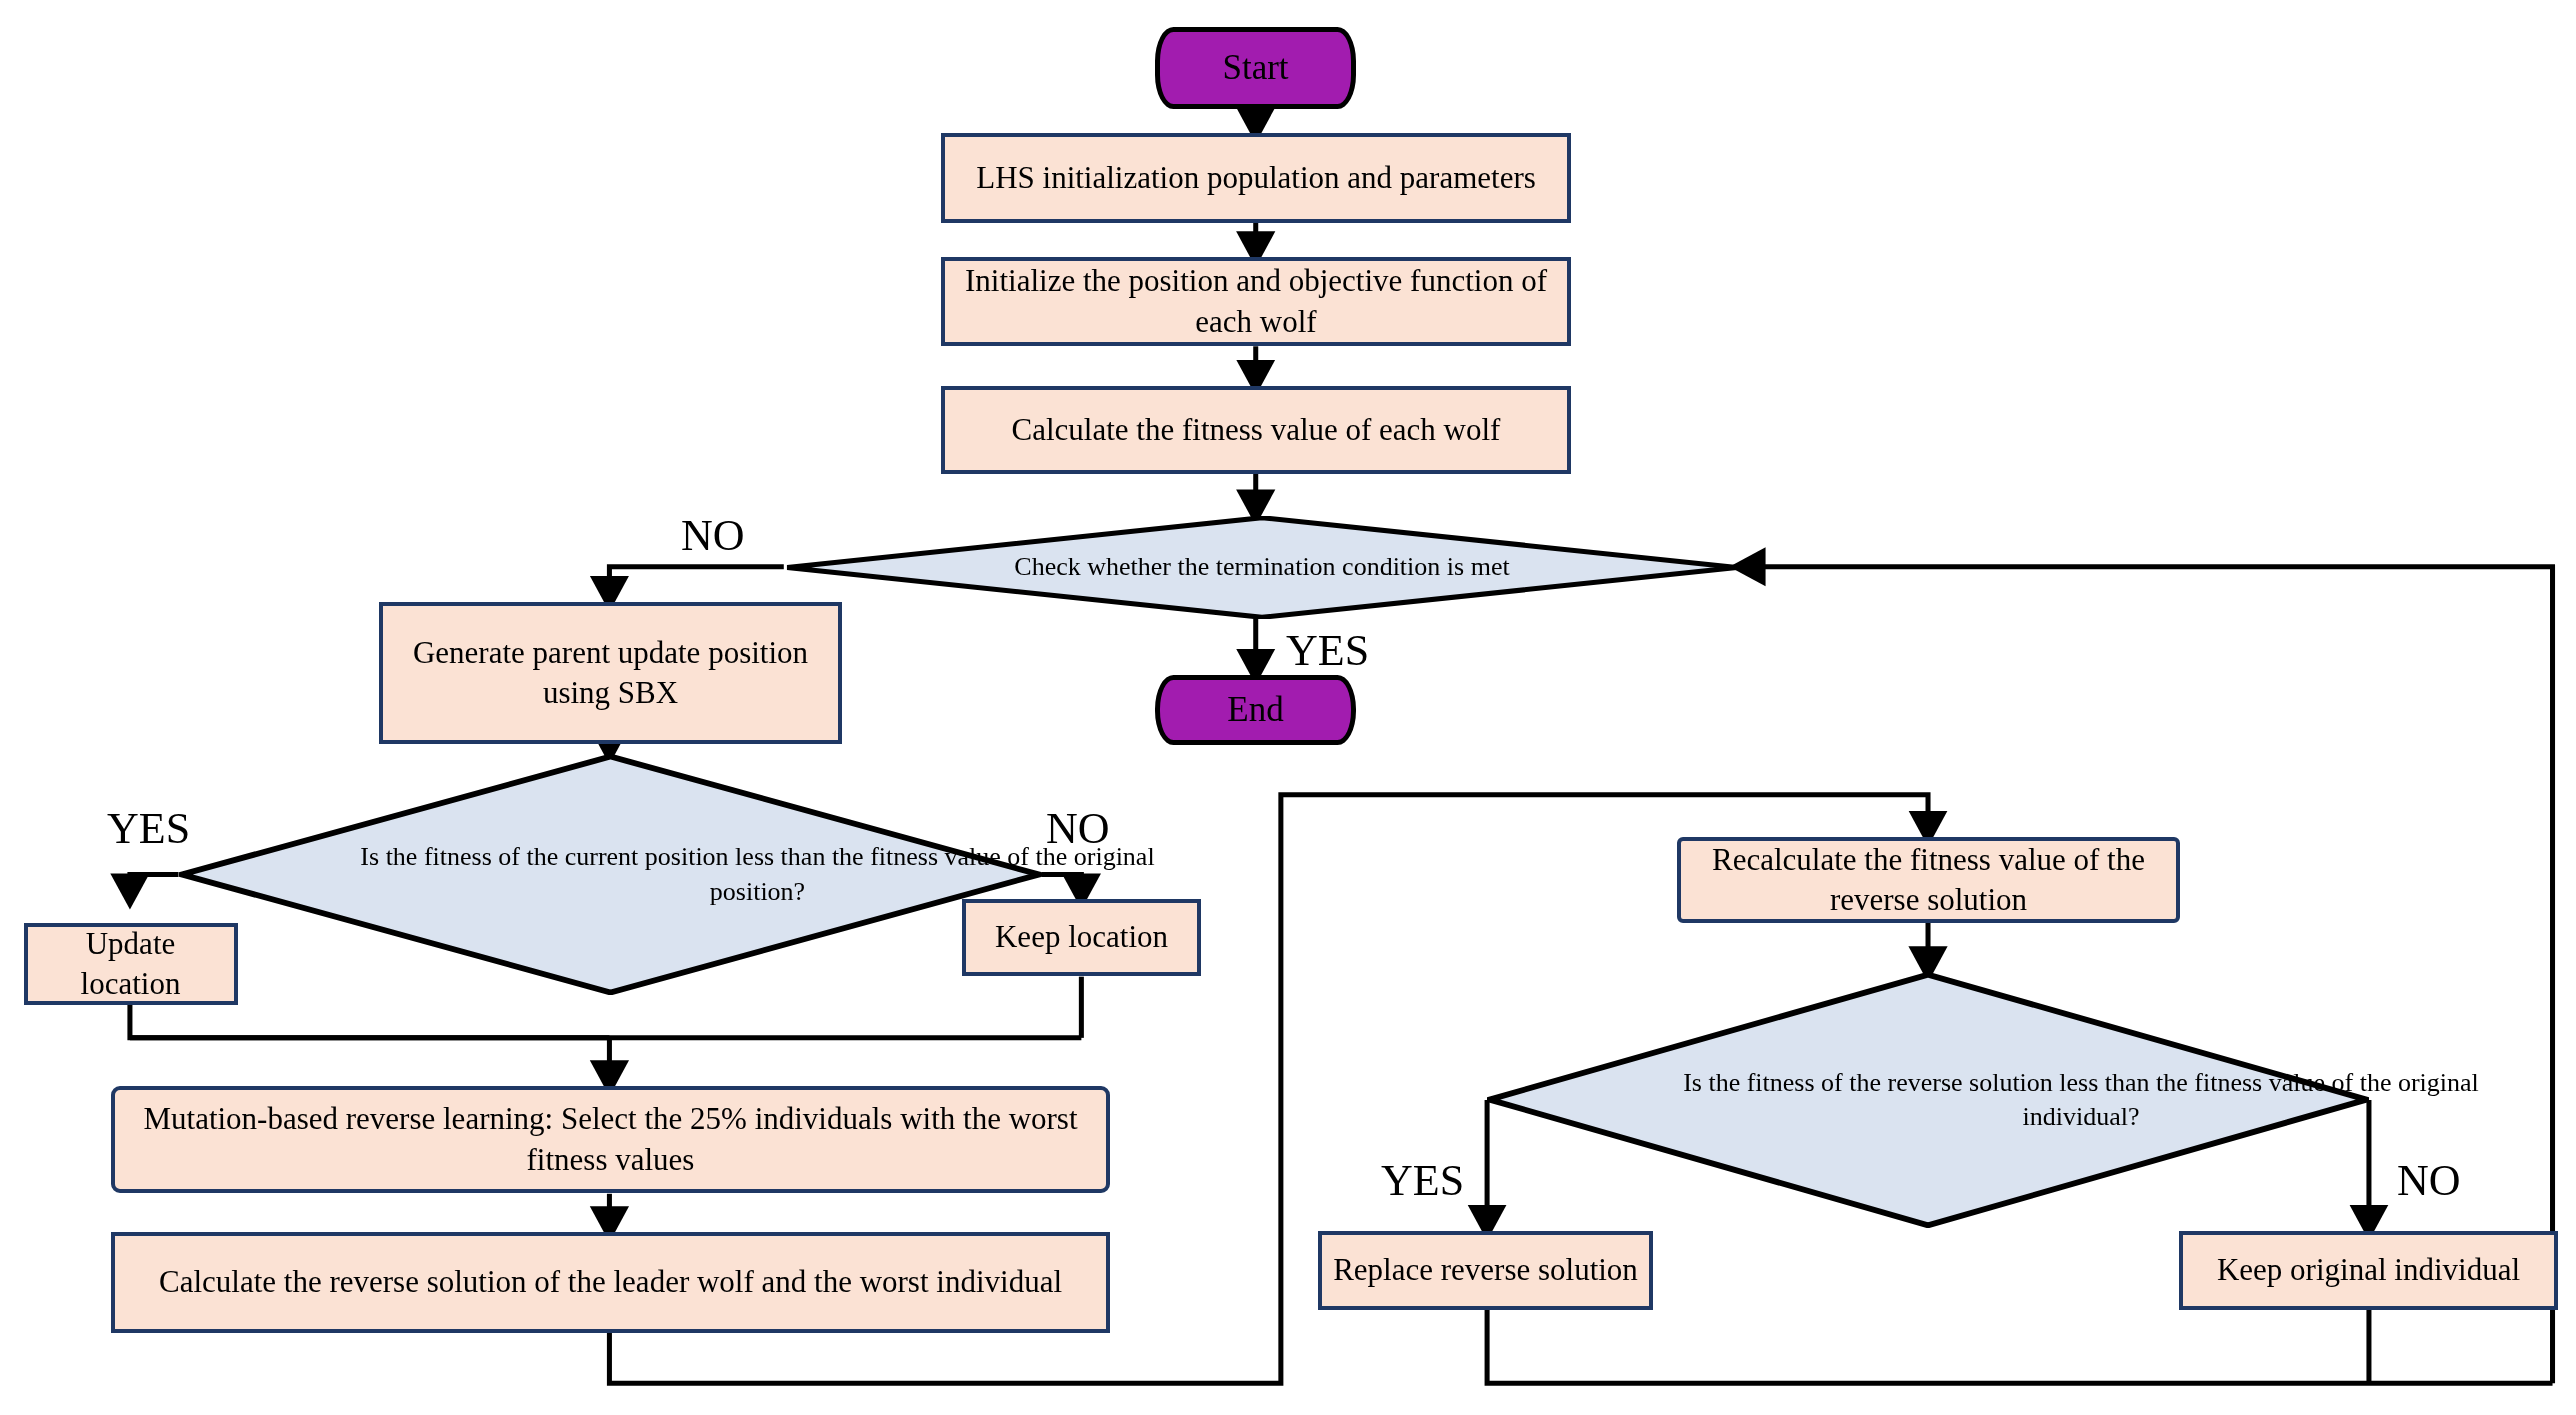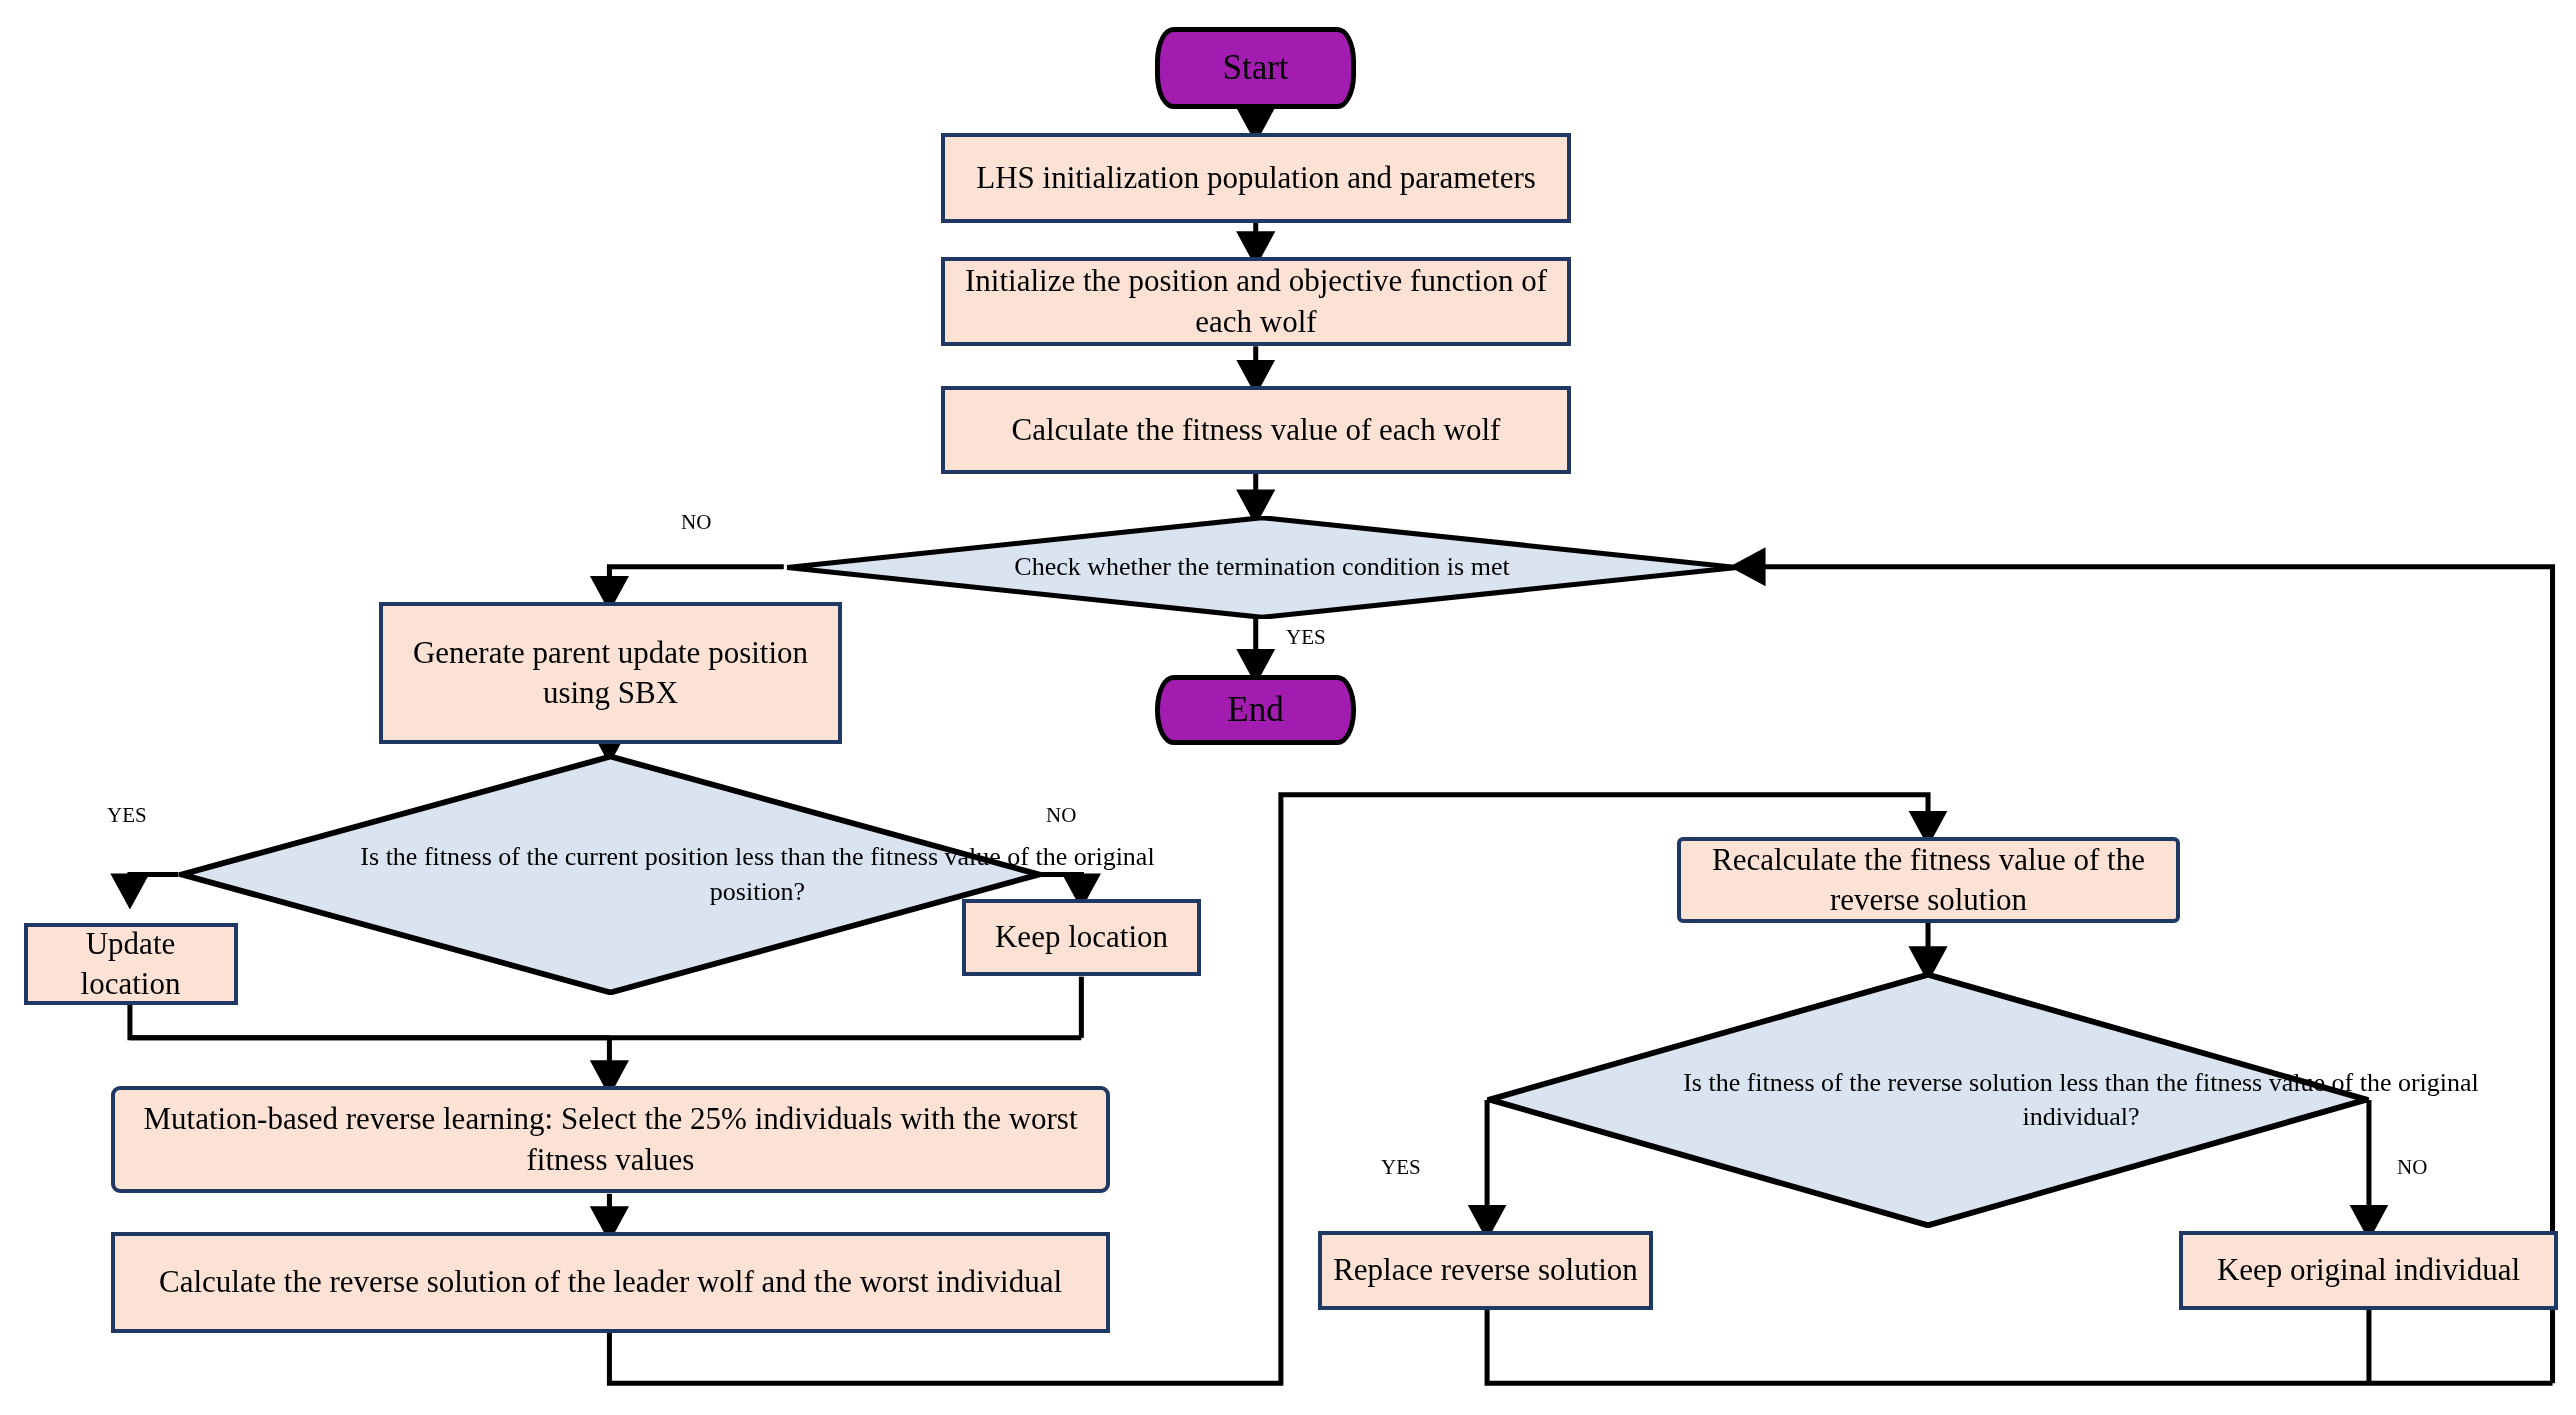--- a/index.html
+++ b/index.html
@@ -60,21 +60,21 @@
     align-items: center;
     justify-content: center;
     text-align: center;
     font-size: 26px;
     line-height: 1.32;
     color: #000000;
     pointer-events: none;
   }
   .edge-label {
     position: absolute;
-    font-size: 21px;
+    font-size: 44px;
     color: #000000;
     white-space: nowrap;
   }
 </style>
 </head>
 <body>
 
 <div id="canvas">
 
   <svg class="wires" viewBox="0 0 3073 1689" xmlns="http://www.w3.org/2000/svg">

